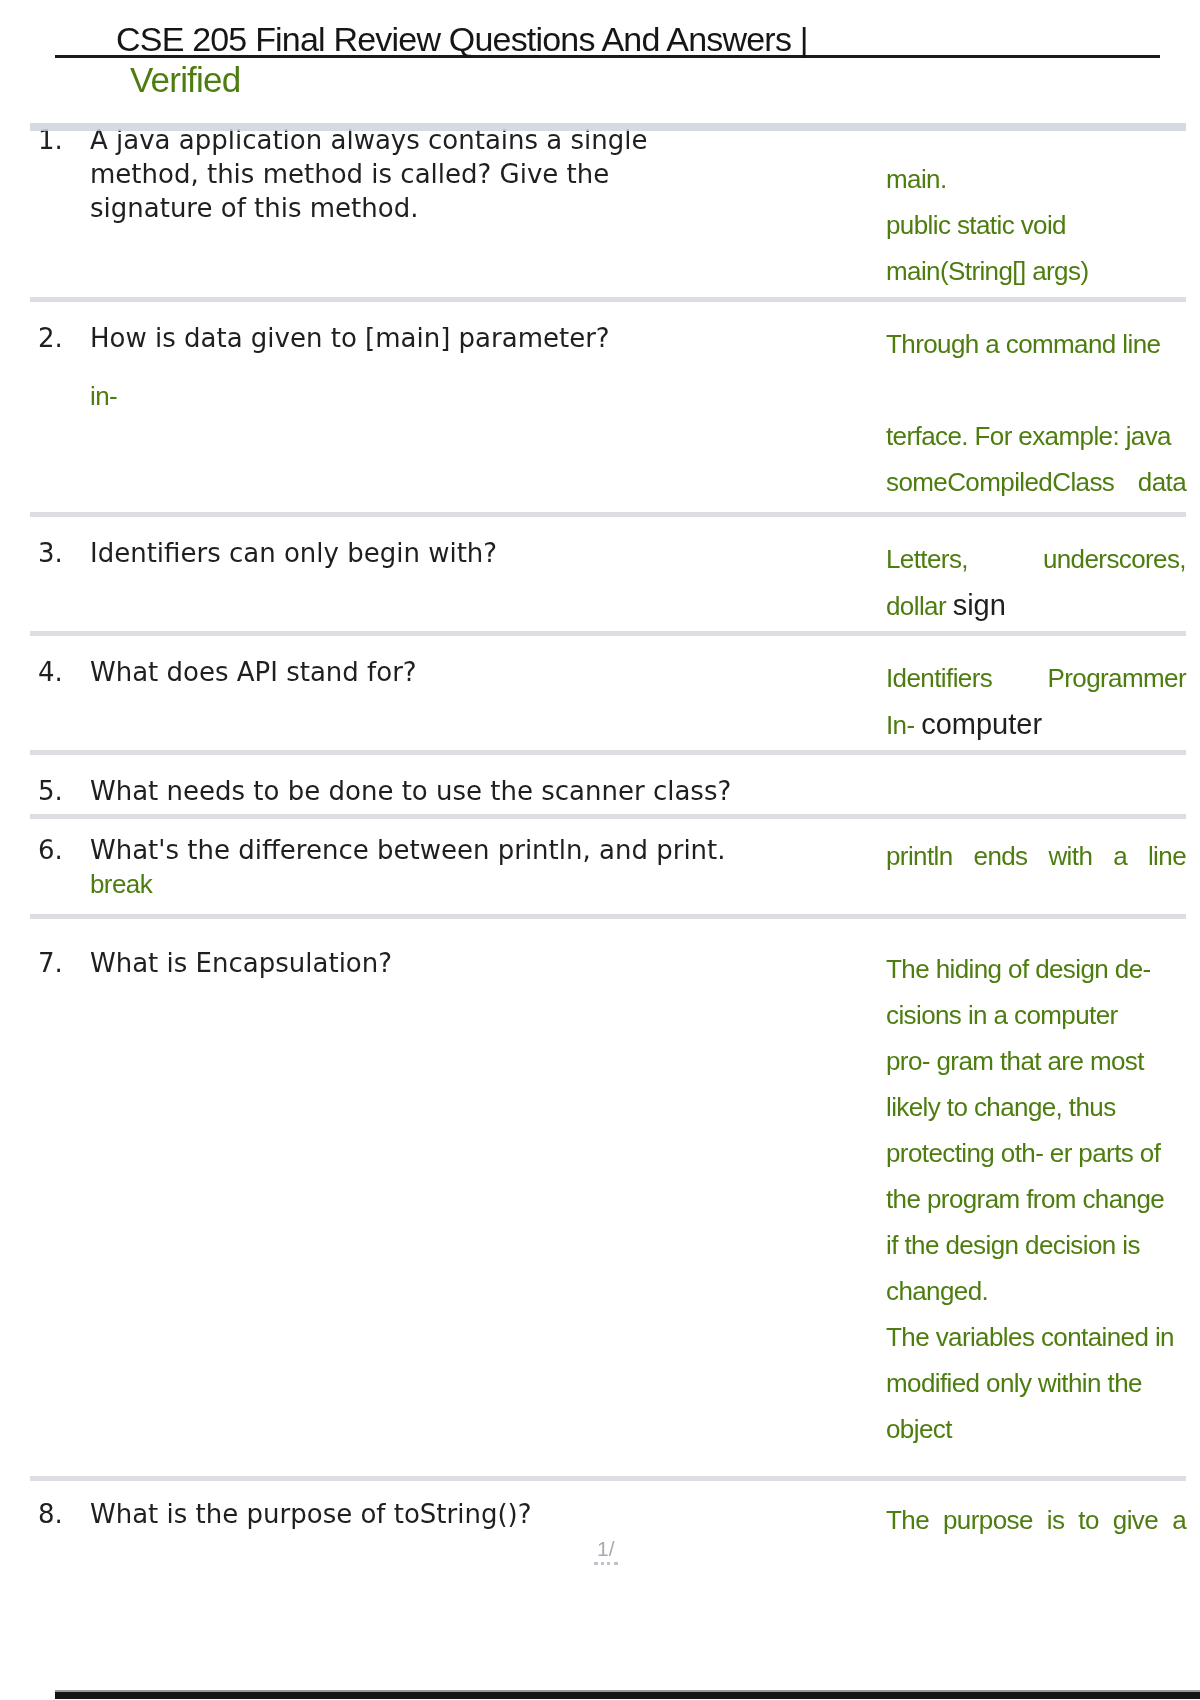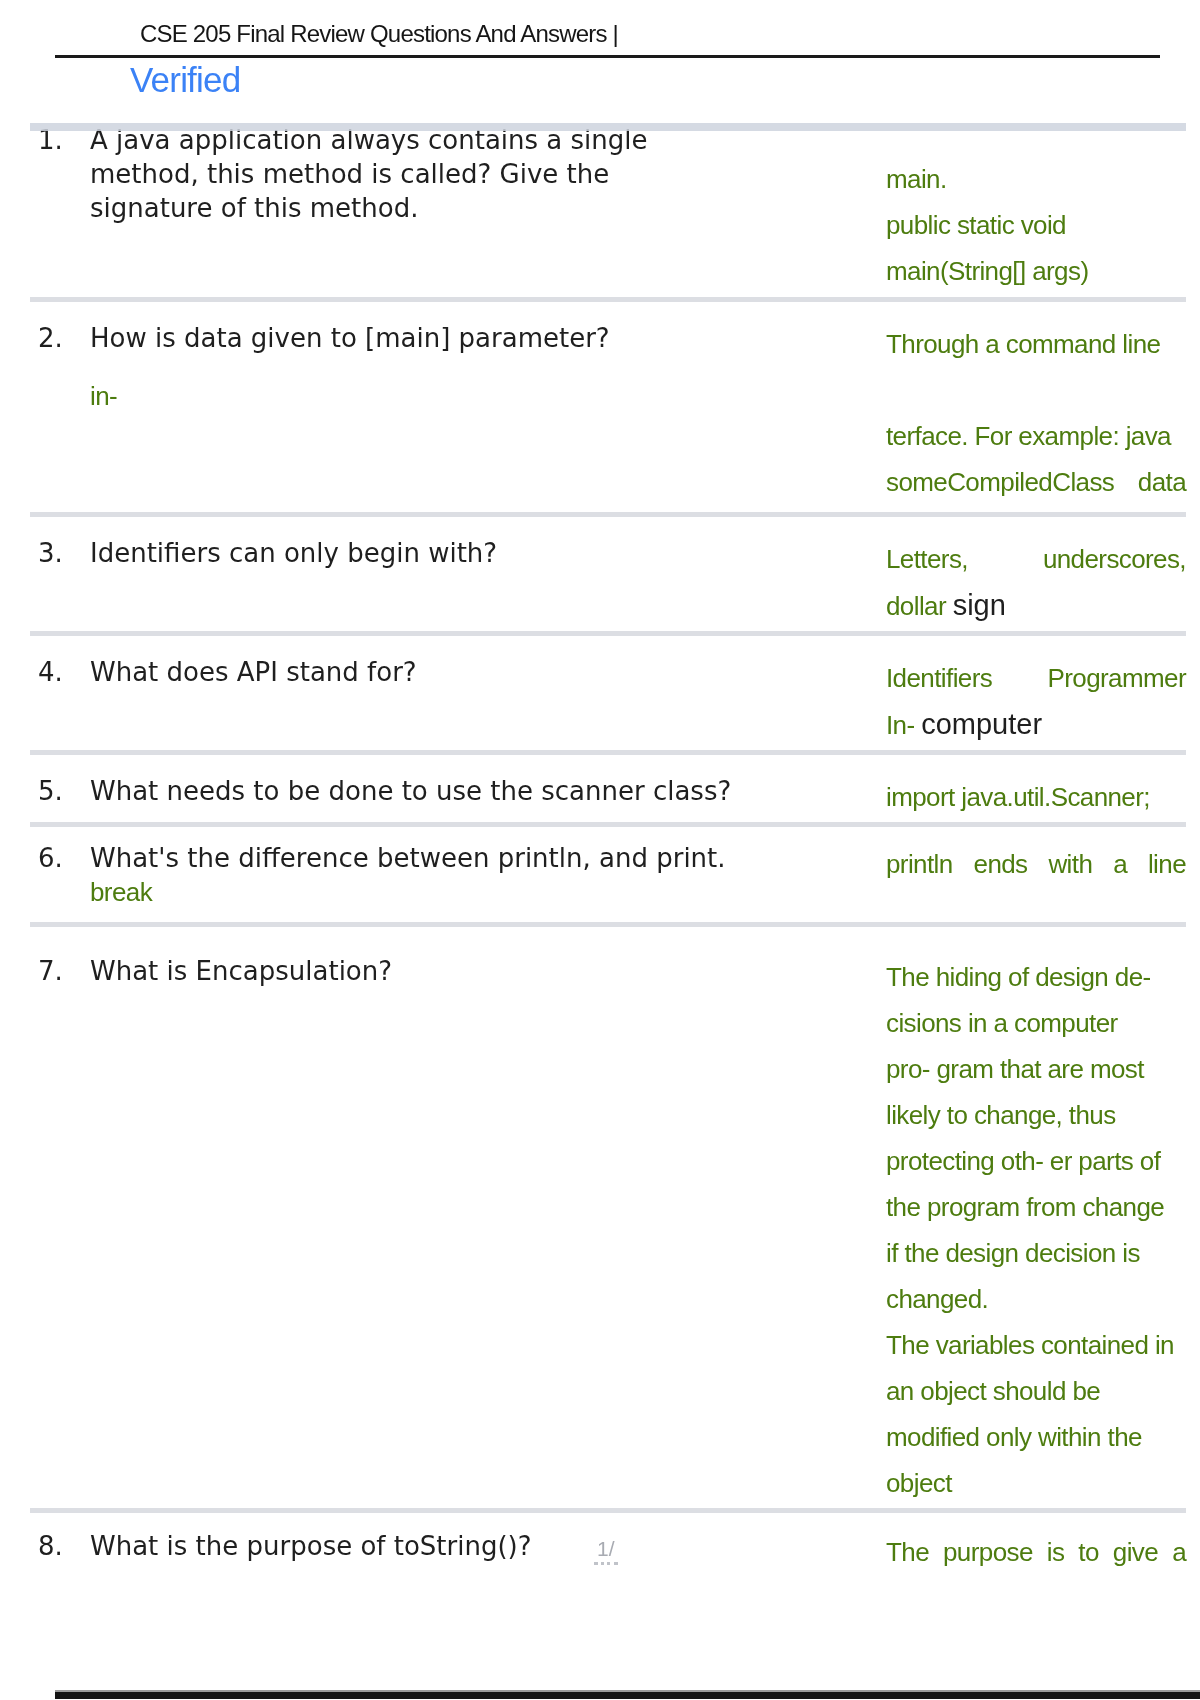--- a/index.html
+++ b/index.html
@@ -5,31 +5,31 @@
   * { margin:0; padding:0; box-sizing:border-box; }
   html,body { width:1200px; height:1700px; background:#ffffff; overflow:hidden; position:relative; }
 
   
   .f-q  { font-family:"DejaVu Sans", sans-serif; font-size:26px; color:#1f1f1f; }
   .f-a  { font-family:"Liberation Sans", sans-serif; font-size:26px; letter-spacing:-0.6px; color:#4d7c0f; }
   .f-qb { font-family:Liberation Sans, sans-serif; font-size:29px; color:#1f1f1f; }
 
   
   .title-line1 {
-    position:absolute; left:140px; top:20px; z-index:2;
-    font-family:"Liberation Sans", sans-serif; font-size:24px; letter-spacing:-0.8px; color:#161616;
+    position:absolute; left:116px; top:20px; z-index:2;
+    font-family:"Liberation Sans", sans-serif; font-size:34px; letter-spacing:-0.8px; color:#161616;
     white-space:nowrap;
   }
   .title-rule {
     position:absolute; left:55px; top:55px; width:1105px; height:3px;
     background:#1a1a1a; z-index:1;
   }
   .title-line2 {
     position:absolute; left:130px; top:60px; z-index:2;
-    font-family:"Liberation Sans", sans-serif; font-size:35px; letter-spacing:-0.8px; color:#3b82f6;
+    font-family:"Liberation Sans", sans-serif; font-size:35px; letter-spacing:-0.8px; color:#4d7c0f;
   }
 
   
   .qa-table { position:absolute; left:30px; top:123px; width:1156px; }
   .top-band {
     position:absolute; left:30px; top:123px; width:1156px; height:8px;
     background:#ced3de; opacity:0.85; z-index:4;
   }
   .row {
     display:flex; align-items:flex-start;
@@ -123,23 +123,20 @@
         <div class="line jl"><span class="f-a">Identifiers Programmer</span></div>
         <div class="line"><span class="f-a">In- </span><span class="f-qb">computer</span></div>
       </div>
   </div>
 
   <div class="row r5">
     <div class="num f-q">5.</div>
     <div class="q">
         <div class="line"><span class="f-q">What needs to be done to use the scanner class?</span></div>
       </div>
-    <div class="a">
-        <div class="line"><span class="f-a">import java.util.Scanner;</span></div>
-      </div>
   </div>
 
   <div class="row r6">
     <div class="num f-q">6.</div>
     <div class="q">
         <div class="line"><span class="f-q">What's the difference between println, and print.</span></div>
         <div class="line"><span class="f-a">break</span></div>
       </div>
     <div class="a">
         <div class="line jl"><span class="f-a">println ends with a line</span></div>
@@ -154,21 +151,20 @@
     <div class="a">
         <div class="line"><span class="f-a">The hiding of design de-</span></div>
         <div class="line"><span class="f-a">cisions in a computer</span></div>
         <div class="line"><span class="f-a">pro- gram that are most</span></div>
         <div class="line"><span class="f-a">likely to change, thus</span></div>
         <div class="line"><span class="f-a">protecting oth- er parts of</span></div>
         <div class="line"><span class="f-a">the program from change</span></div>
         <div class="line"><span class="f-a">if the design decision is</span></div>
         <div class="line"><span class="f-a">changed.</span></div>
         <div class="line"><span class="f-a">The variables contained in</span></div>
-        <div class="line"><span class="f-a">an object should be</span></div>
         <div class="line"><span class="f-a">modified only within the</span></div>
         <div class="line"><span class="f-a">object</span></div>
       </div>
   </div>
 
   <div class="row r8">
     <div class="num f-q">8.</div>
     <div class="q">
         <div class="line"><span class="f-q">What is the purpose of toString()?</span></div>
       </div>

